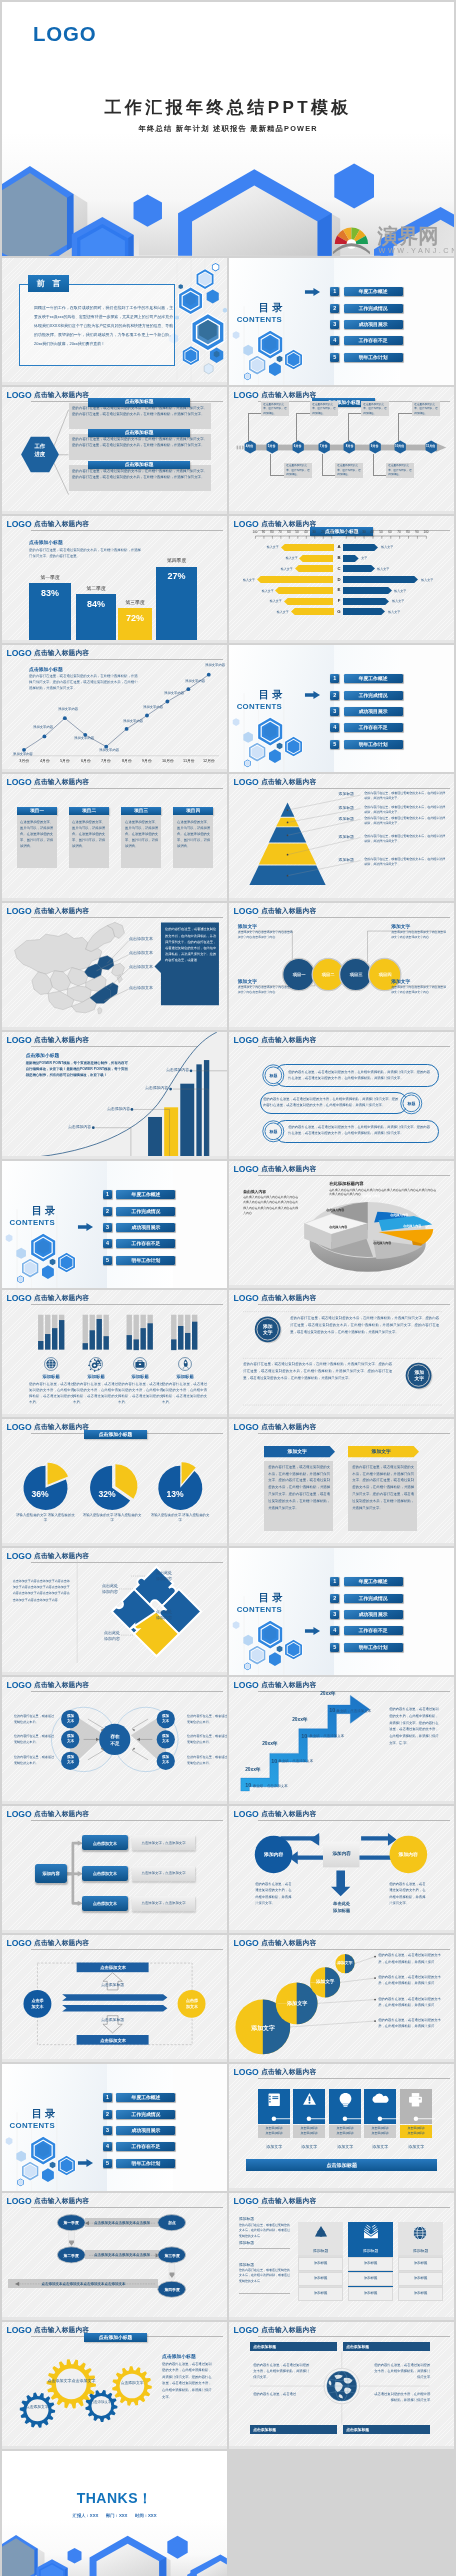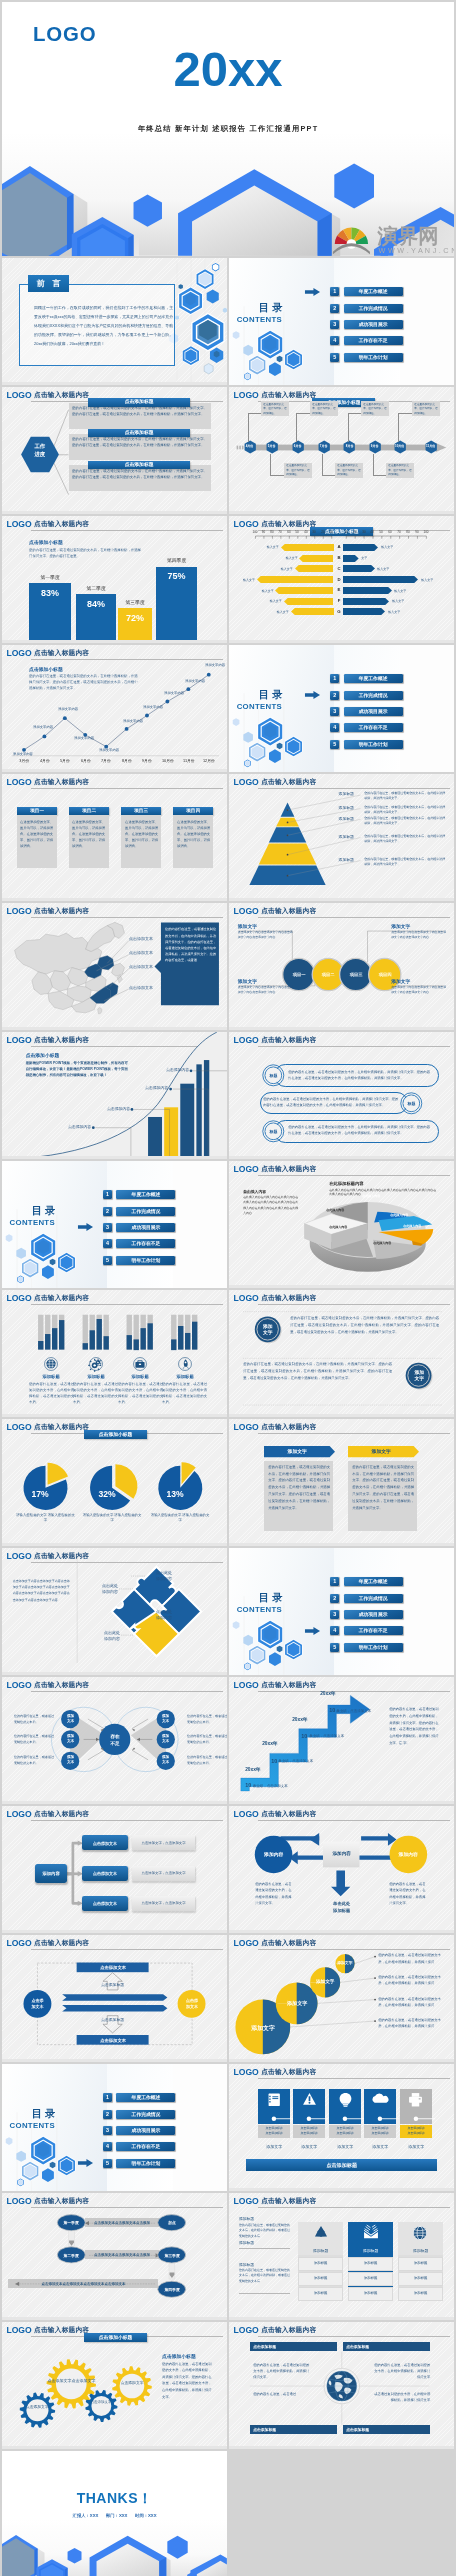--- a/index.html
+++ b/index.html
@@ -49,22 +49,22 @@
 .abs{position:absolute;}
 svg{display:block;overflow:visible;}
 </style>
 </head>
 <body>
 
 <div id="page">
 
 <div class="hero">
   <div class="hero-logo">LOGO</div>
-  <div class="hero-year">20xx</div>
-  <div class="hero-sub">年终总结 新年计划 述职报告 工作汇报通用PPT</div>
+  <div class="hero-title">工作汇报年终总结PPT模板</div>
+  <div class="hero-sub">年终总结 新年计划 述职报告 最新精品POWER</div>
 
   <svg class="hero-art" viewBox="0 0 842 230">
     <defs>
       <linearGradient id="bgA" x1="0" y1="0" x2="0" y2="1">
         <stop offset="0" stop-color="#ffffff"></stop>
             <stop offset=".55" stop-color="#f7f7f7"></stop>
             <stop offset="1" stop-color="#dadada"></stop>
       </linearGradient>
       <linearGradient id="shB" x1="0.15" y1="0" x2="1" y2="0.9">
         <stop offset="0" stop-color="#f7f7f7"></stop>
@@ -321,21 +321,21 @@
   <div class="abs" style="left:27px;top:58px;width:42px;text-align:center;font-size:4.8px;color:#2c2c2c;">第一季度</div>
   <div class="abs" style="left:27px;top:72px;width:42px;text-align:center;font-size:9px;font-weight:bold;color:#fff;">83%</div>
   <div class="abs" style="left:74px;top:78px;width:40px;height:49px;background:#1565a8;"></div>
   <div class="abs" style="left:74px;top:69px;width:40px;text-align:center;font-size:4.8px;color:#2c2c2c;">第二季度</div>
   <div class="abs" style="left:74px;top:83px;width:40px;text-align:center;font-size:9px;font-weight:bold;color:#fff;">84%</div>
   <div class="abs" style="left:116px;top:92px;width:34px;height:35px;background:#f5c518;"></div>
   <div class="abs" style="left:116px;top:83px;width:34px;text-align:center;font-size:4.8px;color:#2c2c2c;">第三季度</div>
   <div class="abs" style="left:116px;top:97px;width:34px;text-align:center;font-size:9px;font-weight:bold;color:#fff;">72%</div>
   <div class="abs" style="left:154px;top:51px;width:41px;height:76px;background:#1565a8;"></div>
   <div class="abs" style="left:154px;top:41px;width:41px;text-align:center;font-size:4.8px;color:#2c2c2c;">第四季度</div>
-  <div class="abs" style="left:154px;top:55px;width:41px;text-align:center;font-size:9px;font-weight:bold;color:#fff;">75%</div>
+  <div class="abs" style="left:154px;top:55px;width:41px;text-align:center;font-size:9px;font-weight:bold;color:#fff;">27%</div>
   <div class="sbot"></div>
 </div>
 <div class="slide">
   <div class="hdr-lg">LOGO</div>
   <div class="hdr-tt">点击输入标题内容</div>
   <div class="hdr-rule"></div>
   <div class="abs" style="left:81px;top:11.8px;width:63px;height:9px;background:linear-gradient(#2779bf,#0f5690);color:#fff;font-size:4.8px;font-weight:bold;text-align:center;line-height:9px;box-shadow:0.5px 0.5px 1.1px rgba(0,0,0,.2)">点击添加小标题</div>
   <svg class="abs" style="left:5.4px;top:20px;width:215px;height:3.8px" viewBox="0 0 400 7">
     <line x1="38" y1="0" x2="180" y2="0" stroke="#4a4a4a" stroke-width=".8"></line>
     <line x1="207" y1="0" x2="356" y2="0" stroke="#4a4a4a" stroke-width=".8"></line>
@@ -971,21 +971,21 @@
   <div class="hdr-rule"></div>
   <div class="abs" style="left:82px;top:11.8px;width:63px;height:9px;background:linear-gradient(#2779bf,#0f5690);color:#fff;font-size:4.8px;font-weight:bold;text-align:center;line-height:9px;box-shadow:0.5px 0.5px 1.1px rgba(0,0,0,.2)">点击添加小标题</div>
   <svg class="abs" style="left:0;top:0;width:225px;height:127px" viewBox="0 0 419 236">
     <path d="M84.9 122.2 L84.9 81.2 A41 41 0 0 1 122.9 106.8 Z" fill="#f5c518"></path>
           <path d="M81.0 128.0 L119.0 112.6 A41 41 0 1 1 81.0 87.0 Z" fill="#1159a0"></path>
           <path d="M211.2 124.8 L211.2 83.8 A41 41 0 0 1 244.8 148.3 Z" fill="#f5c518"></path>
           <path d="M205.0 128.0 L238.6 151.5 A41 41 0 1 1 205.0 87.0 Z" fill="#1159a0"></path>
           <path d="M334.4 121.4 L334.4 80.4 A41 41 0 0 1 360.7 90.0 Z" fill="#f5c518"></path>
           <path d="M332.0 128.0 L358.4 96.6 A41 41 0 1 1 332.0 87.0 Z" fill="#1159a0"></path>
   </svg>
-  <div class="abs" style="left:22px;top:70px;width:32px;text-align:center;font-size:8.6px;font-weight:bold;color:#fff;">17%</div>
+  <div class="abs" style="left:22px;top:70px;width:32px;text-align:center;font-size:8.6px;font-weight:bold;color:#fff;">36%</div>
   <div class="abs" style="left:13.4px;top:94px;width:60px;text-align:center;font-size:3.4px;line-height:1.7;color:#24517f;">请输入您想要的文字 请输入您想要的文字</div>
   <div class="abs" style="left:89px;top:70px;width:32px;text-align:center;font-size:8.6px;font-weight:bold;color:#fff;">32%</div>
   <div class="abs" style="left:80px;top:94px;width:60px;text-align:center;font-size:3.4px;line-height:1.7;color:#24517f;">请输入您想要的文字 请输入您想要的文字</div>
   <div class="abs" style="left:157px;top:70px;width:32px;text-align:center;font-size:8.6px;font-weight:bold;color:#fff;">13%</div>
   <div class="abs" style="left:148px;top:94px;width:60px;text-align:center;font-size:3.4px;line-height:1.7;color:#24517f;">请输入您想要的文字 请输入您想要的文字</div>
   <div class="sbot"></div>
 </div>
 <div class="slide">
   <div class="hdr-lg">LOGO</div>
   <div class="hdr-tt">点击输入标题内容</div>

